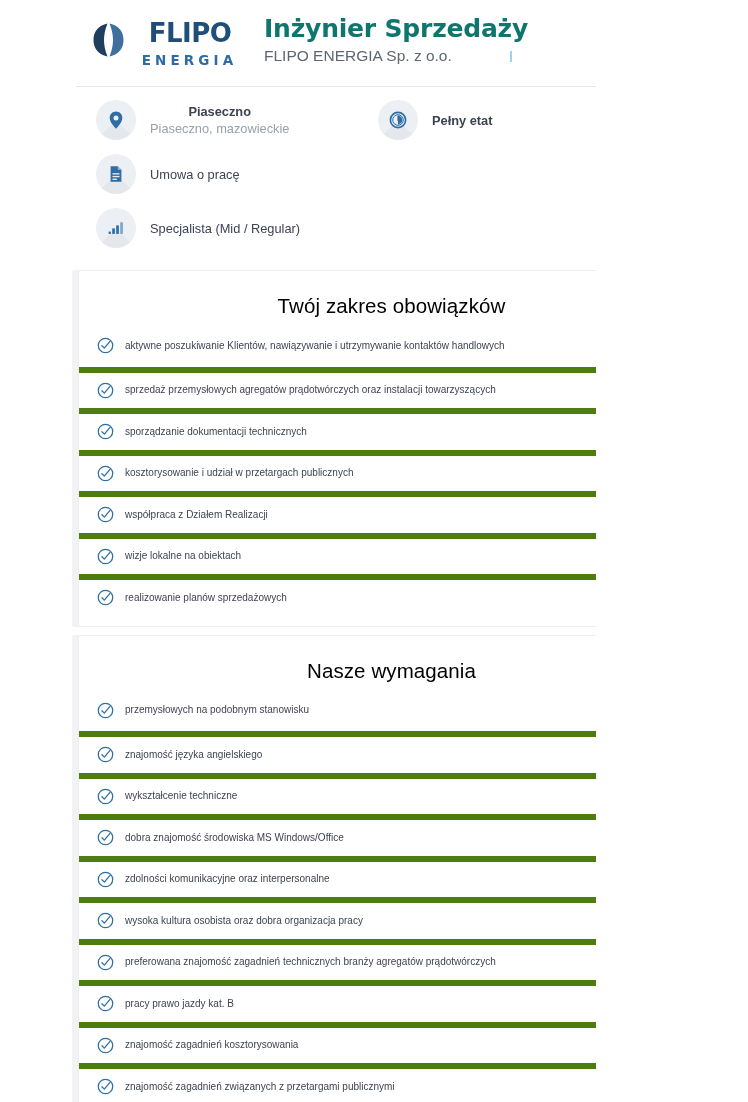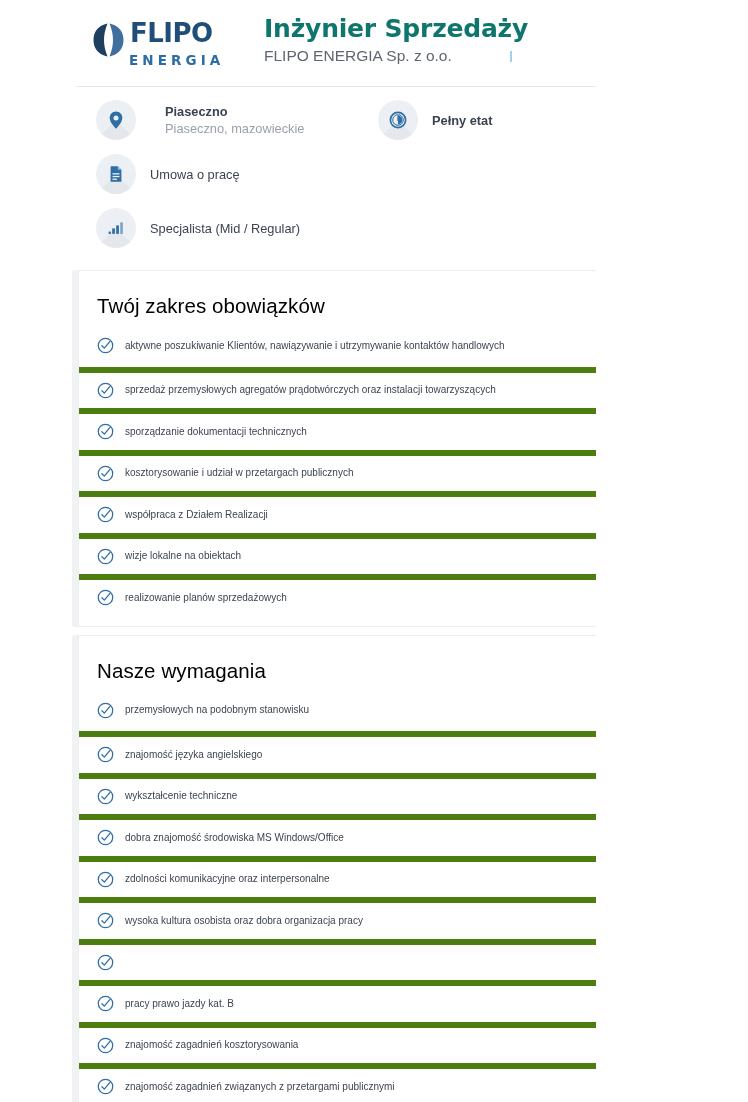--- a/index.html
+++ b/index.html
@@ -12,20 +12,21 @@
     background: #ffffff;
     font-family: "Liberation Sans", sans-serif;
     -webkit-font-smoothing: antialiased;
   }
   .page {
     position: relative;
     width: 596px;
     height: 1102px;
     background: #ffffff;
     overflow: hidden;
+    text-align: center;
   }
 
   
   .header {
     position: absolute;
     left: 0; top: 0;
     width: 748px;
     height: 88px;
   }
   .header-inner {
@@ -156,21 +157,21 @@
     background: rgba(0,0,0,0.030);
     transform: rotate(45deg);
     transform-origin: 0 0;
   }
   .icon-circle svg {
     position: relative;
     z-index: 2;
     display: block;
   }
   .meta-text {
-    margin-left: 29px;
+    margin-left: 14px;
     padding-top: 1px;
   }
   .meta-primary {
     font-size: 12.8px;
     color: #3c4350;
     font-weight: bold;
     line-height: 16px;
   }
   .meta-secondary {
     font-size: 12.8px;
@@ -471,20 +472,21 @@
             </span>
             <span class="item-text">wysoka kultura osobista oraz dobra organizacja pracy</span>
           </li>
           <li class="list-item">
             <span class="check-icon">
               <svg width="17" height="17" viewBox="0 0 17 17" xmlns="http://www.w3.org/2000/svg">
                 <circle cx="8.5" cy="8.5" r="7.2" fill="none" stroke="#2f6ea5" stroke-width="1.25"></circle>
                 <path d="M4.9 8.7 L7.3 11.1 L13.0 4.3" fill="none" stroke="#2f6ea5" stroke-width="1.25" stroke-linecap="round" stroke-linejoin="round"></path>
               </svg>
             </span>
+            <span class="item-text">preferowana znajomość zagadnień technicznych branży agregatów prądotwórczych</span>
           </li>
           <li class="list-item">
             <span class="check-icon">
               <svg width="17" height="17" viewBox="0 0 17 17" xmlns="http://www.w3.org/2000/svg">
                 <circle cx="8.5" cy="8.5" r="7.2" fill="none" stroke="#2f6ea5" stroke-width="1.25"></circle>
                 <path d="M4.9 8.7 L7.3 11.1 L13.0 4.3" fill="none" stroke="#2f6ea5" stroke-width="1.25" stroke-linecap="round" stroke-linejoin="round"></path>
               </svg>
             </span>
             <span class="item-text">pracy prawo jazdy kat. B</span>
           </li>

